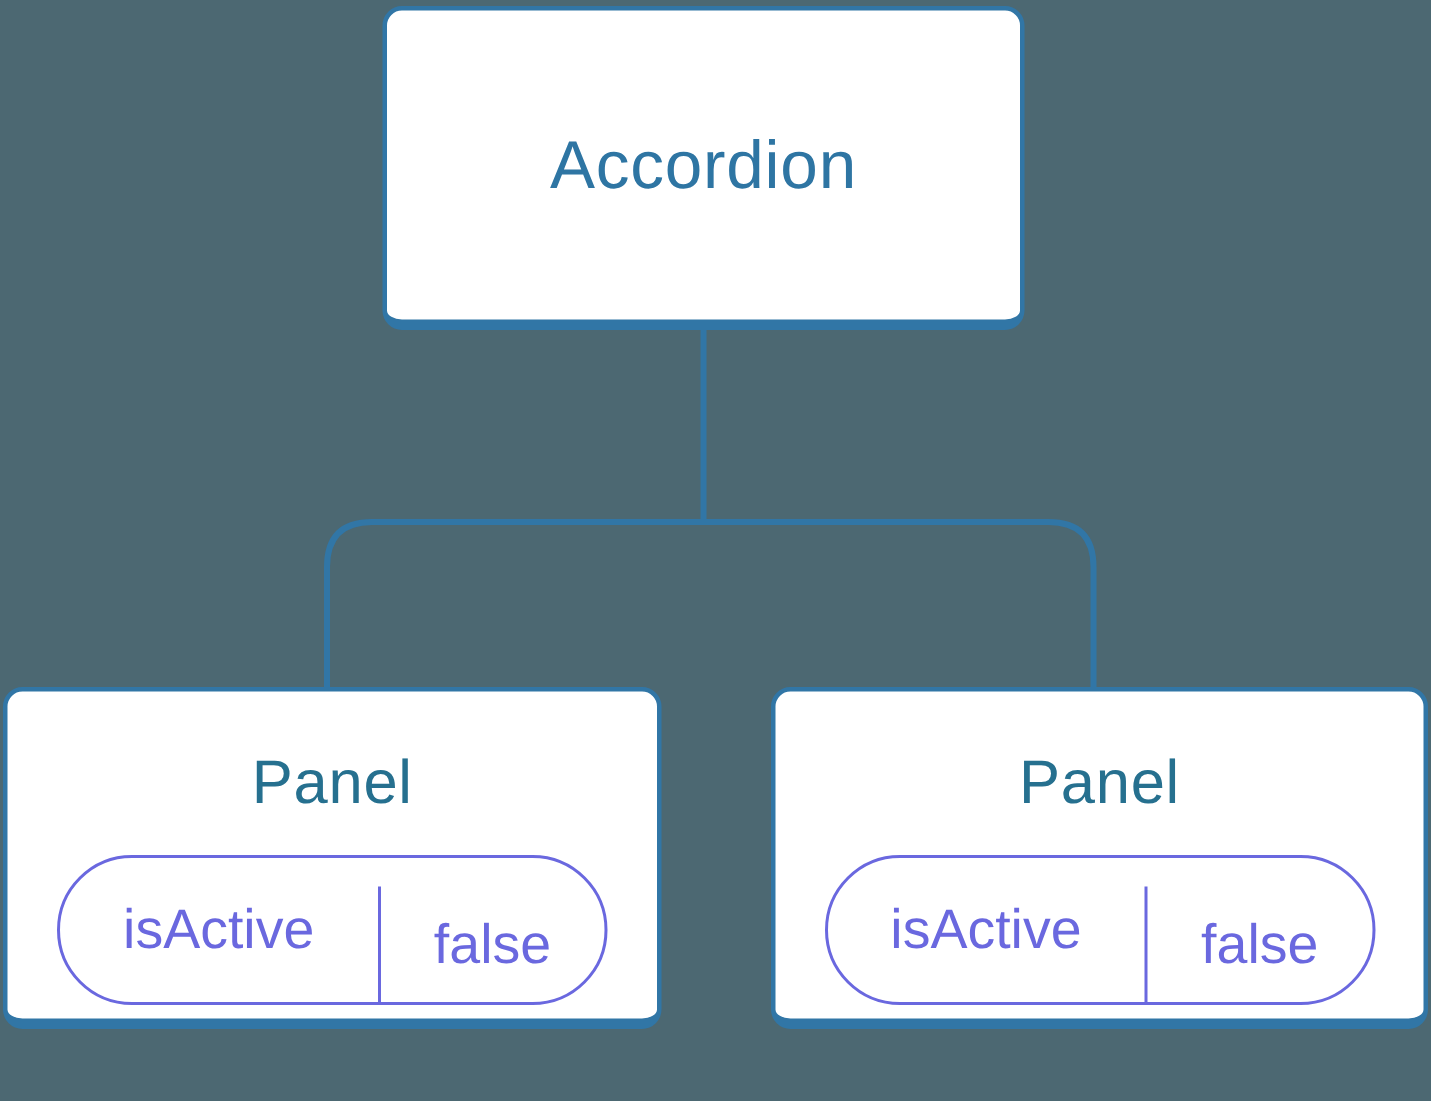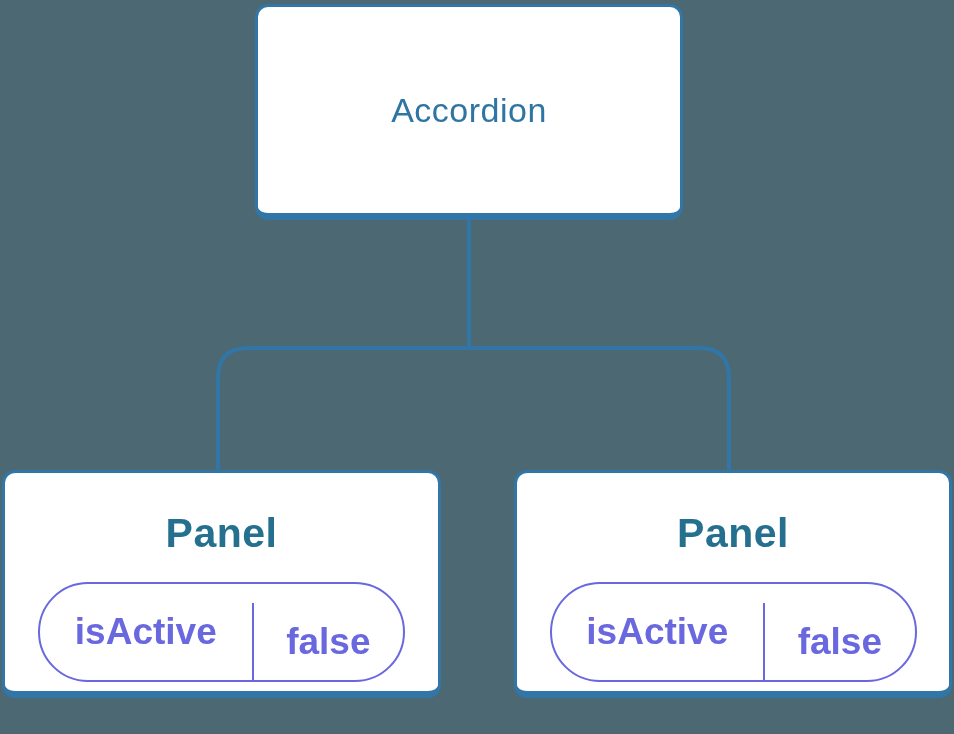--- a/index.html
+++ b/index.html
@@ -45,29 +45,28 @@
   .node-root {
     left: 255px;
     top: 4px;
     width: 428px;
     height: 216px;
     display: flex;
     align-items: center;
     justify-content: center;
   }
   .root-label {
-    font-size: 34px;
+    font-size: 45px;
     color: var(--root-label);
     letter-spacing: 0.5px;
   }
   .node-panel {
-    top: 470px;
+    top: 458px;
     width: 439px;
     height: 228px;
-    font-weight: bold;
   }
   .node-panel.left  { left: 2px; }
   .node-panel.right { left: 514px; width: 438px; }
   .panel-title {
     margin-top: 36px;
     text-align: center;
     font-size: 41px;
     line-height: 1.2;
     color: var(--panel-label);
     letter-spacing: 0.5px;

